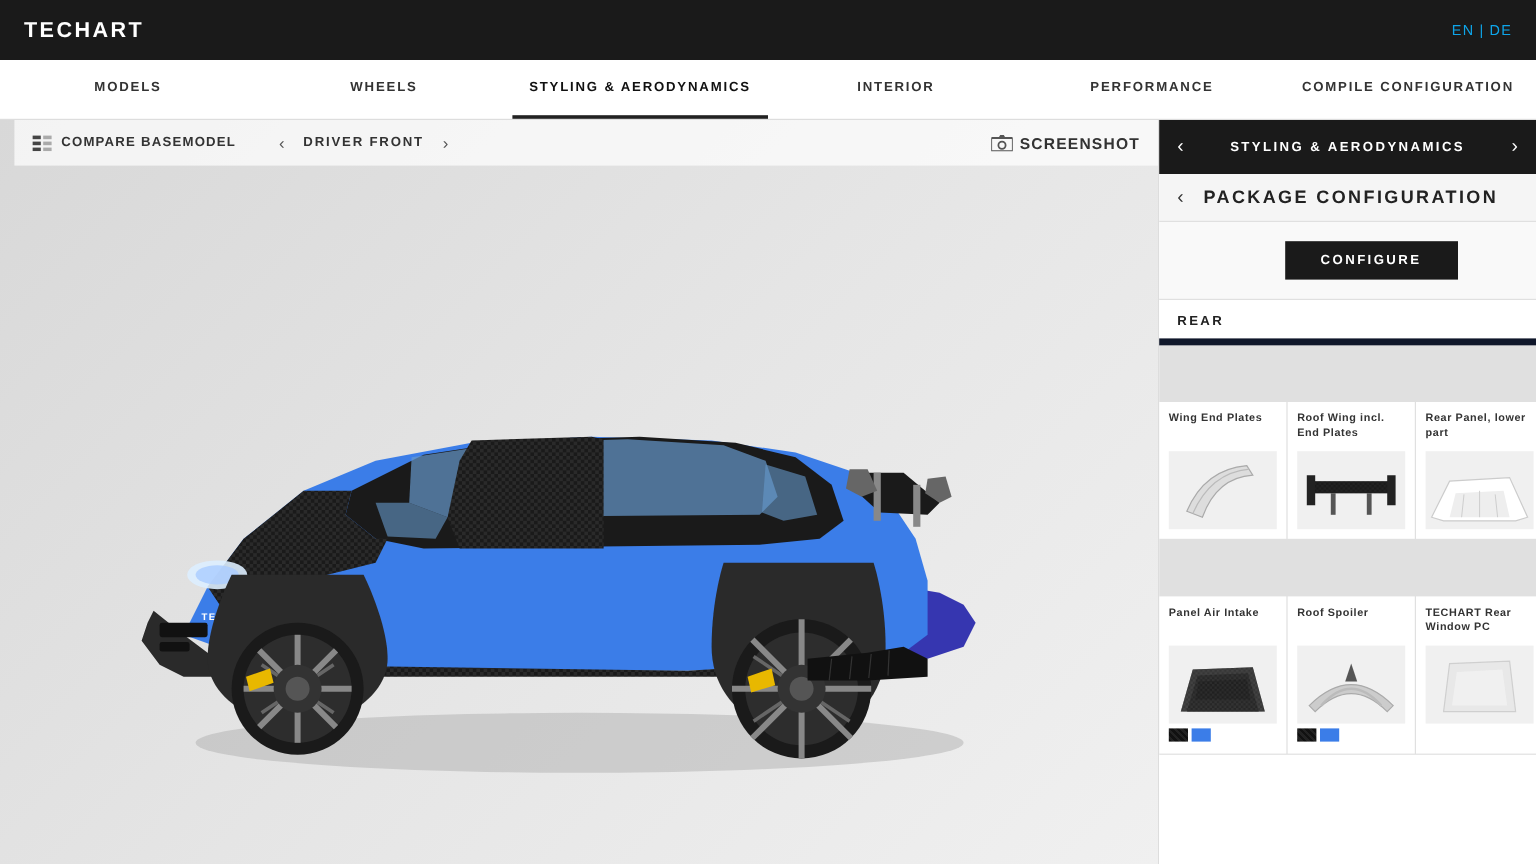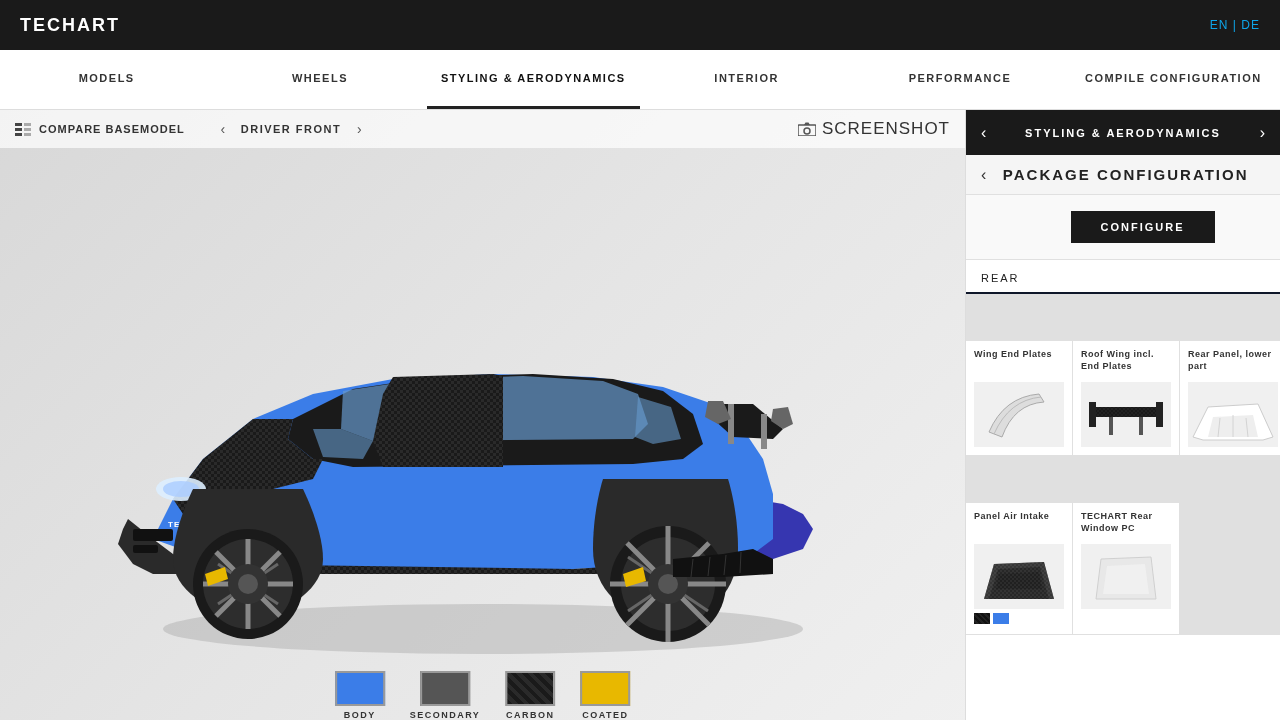--- a/index.html
+++ b/index.html
@@ -24,21 +24,21 @@
     .lang-switch {
       color: #ccc;
       font-size: 12px;
       letter-spacing: 1px;
     }
     .lang-switch span { color: #0ea5e9; }
 
     
     .main-nav {
       width: 100%;
-      height: 60px;
+      height: 50px;
       background: white;
       display: flex;
       align-items: stretch;
       border-bottom: 1px solid #ddd;
     }
     .nav-item {
       flex: 1;
       display: flex;
       align-items: center;
       justify-content: center;
@@ -66,21 +66,21 @@
       flex: 1;
       position: relative;
       background: linear-gradient(135deg, #d8d8d8 0%, #e5e5e5 50%, #f0f0f0 100%);
       overflow: hidden;
     }
 
     
     .viewer-toolbar {
       position: absolute;
       top: 0;
-      left: 0;
+      left: 12px;
       right: 0;
       height: 38px;
       display: flex;
       align-items: center;
       padding: 0 15px;
       background: rgba(255,255,255,0.7);
       justify-content: space-between;
       z-index: 10;
     }
     .toolbar-left {
@@ -122,22 +122,22 @@
     }
     .toolbar-right {
       display: flex;
       align-items: center;
       gap: 8px;
     }
     .screenshot-btn {
       display: flex;
       align-items: center;
       gap: 6px;
-      font-size: 17px;
-      font-weight: 400;
+      font-size: 13px;
+      font-weight: 700;
       letter-spacing: 1px;
       color: #333;
       cursor: pointer;
       padding-left: 16px;
     }
 
     
     .car-image-area {
       width: 100%;
       height: calc(100% - 38px);
@@ -264,25 +264,25 @@
       letter-spacing: 2px;
       text-transform: uppercase;
       cursor: pointer;
       margin-left: 39px;
     }
 
     
     .section-label {
       padding: 12px 15px 8px;
       font-size: 11px;
-      font-weight: 400;
+      font-weight: 700;
       letter-spacing: 2px;
       color: #222;
       text-transform: uppercase;
-      border-bottom: 2px solid #0f172a;
+      border-bottom: 6px solid #0f172a;
     }
 
     
     .product-grid {
       display: grid;
       grid-template-columns: repeat(3, 1fr);
       gap: 1px;
       background: #e0e0e0;
       padding-bottom: 1px;
     }
@@ -472,38 +472,20 @@
         <path d="M700,190 L715,188 L720,205 L710,210 L698,202 Z" fill="#666"></path>
 
         <path d="M600,340 L650,335 L680,330 L700,340 L700,355 L650,358 L600,358 Z" fill="#111"></path>
         <line x1="620" y1="340" x2="618" y2="358" stroke="#333" stroke-width="1"></line>
         <line x1="637" y1="338" x2="635" y2="357" stroke="#333" stroke-width="1"></line>
         <line x1="653" y1="336" x2="651" y2="356" stroke="#333" stroke-width="1"></line>
         <line x1="668" y1="333" x2="667" y2="354" stroke="#333" stroke-width="1"></line>
       </svg>
     </div>
 
-    <div class="color-swatches">
-      <div class="swatch-item">
-        <div class="swatch-box body"></div>
-        <span class="swatch-label">BODY</span>
-      </div>
-      <div class="swatch-item">
-        <div class="swatch-box secondary"></div>
-        <span class="swatch-label">SECONDARY</span>
-      </div>
-      <div class="swatch-item">
-        <div class="swatch-box carbon"></div>
-        <span class="swatch-label">CARBON</span>
-      </div>
-      <div class="swatch-item">
-        <div class="swatch-box coated"></div>
-        <span class="swatch-label">COATED</span>
-      </div>
-    </div>
 
   </div>
 
   <div class="right-panel">
 
     <div class="panel-header">
       <span class="panel-arrow">‹</span>
       <span class="panel-header-title">STYLING &amp; AERODYNAMICS</span>
       <span class="panel-arrow">›</span>
     </div>
@@ -584,20 +566,35 @@
             </defs>
             <path d="M10,55 L20,20 L70,18 L80,55 Z" fill="url(#carbonPat3)" opacity="0.7"></path>
           </svg>
         </div>
         <div class="product-swatches">
           <div class="mini-swatch mini-carbon"></div>
           <div class="mini-swatch mini-blue"></div>
         </div>
       </div>
 
+      <div class="product-card">
+        <div class="product-name">Roof Spoiler</div>
+        <div class="product-img">
+          <svg viewBox="0 0 90 65" width="90" height="65">
+            <path d="M10,50 Q45,15 80,50 L75,55 Q45,25 15,55 Z" fill="#ccc" stroke="#aaa" stroke-width="1"></path>
+            <path d="M20,50 Q45,22 70,50" fill="none" stroke="#bbb" stroke-width="2"></path>
+
+            <path d="M40,30 L45,15 L50,30 Z" fill="#555"></path>
+          </svg>
+        </div>
+        <div class="product-swatches">
+          <div class="mini-swatch mini-carbon"></div>
+          <div class="mini-swatch mini-blue"></div>
+        </div>
+      </div>
 
       <div class="product-card">
         <div class="product-name">TECHART Rear Window PC</div>
         <div class="product-img">
           <svg viewBox="0 0 90 65" width="90" height="65">
             <path d="M15,55 L20,15 L70,13 L75,55 Z" fill="#e8e8e8" stroke="#ccc" stroke-width="1" opacity="0.9"></path>
             <path d="M22,50 L26,22 L64,20 L68,50 Z" fill="#f5f5f5" opacity="0.6"></path>
           </svg>
         </div>
       </div>

